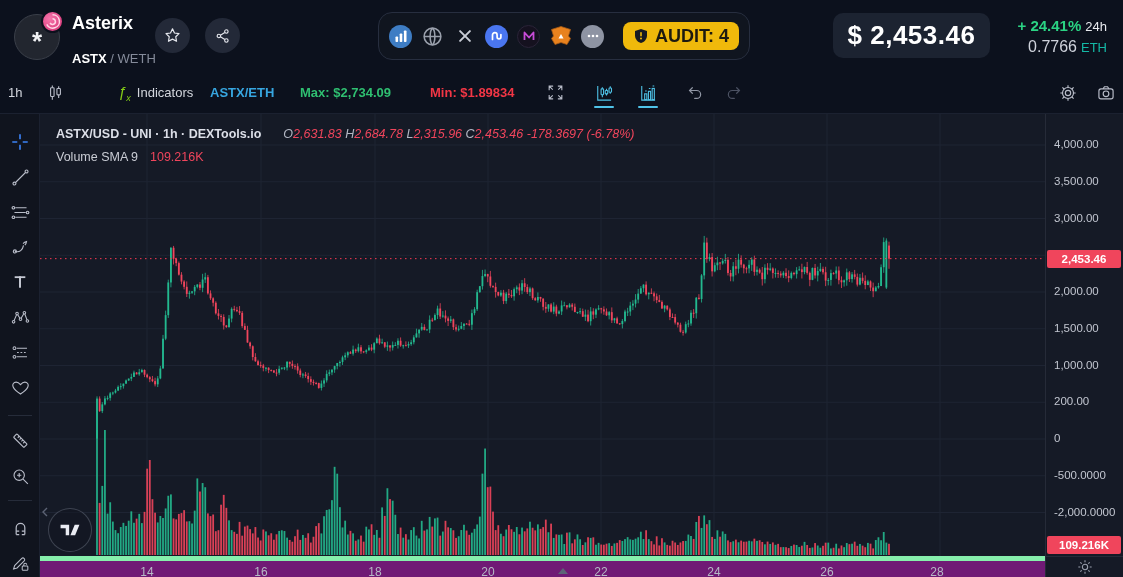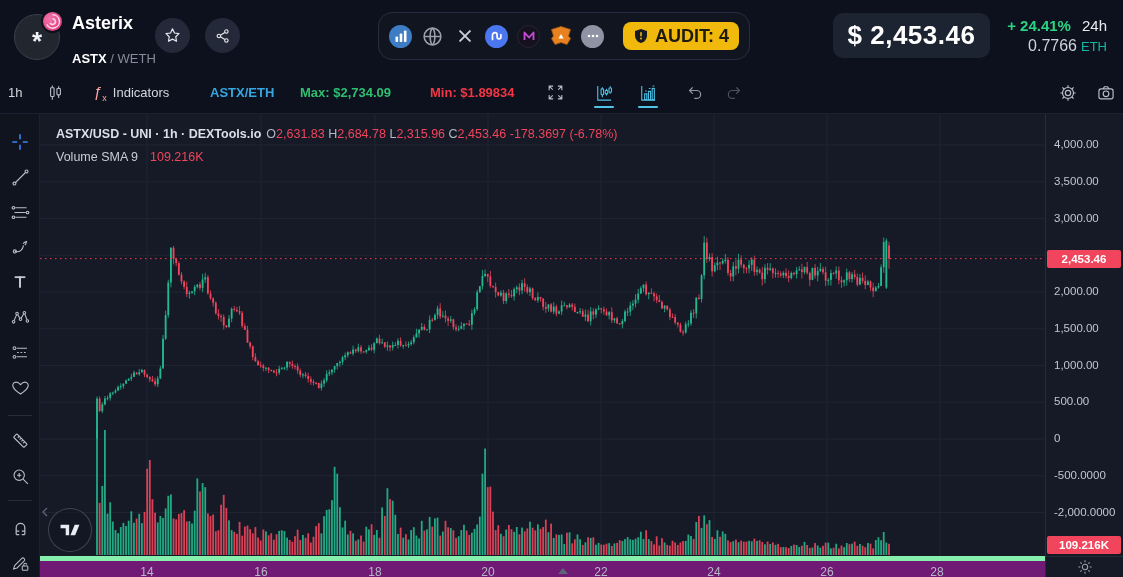--- a/index.html
+++ b/index.html
@@ -23,29 +23,29 @@
 
   .links-panel{position:absolute;left:378px;top:12px;width:372px;height:48px;border:1px solid #272e3f;border-radius:14px;background:#10151f;display:flex;align-items:center;padding:0 10px;gap:9px;}
   .icircle{width:23px;height:23px;border-radius:50%;display:flex;align-items:center;justify-content:center;flex:0 0 auto;cursor:pointer;}
   .audit-badge{margin-left:auto;height:28px;background:#f0b90b;border-radius:8px;display:flex;align-items:center;gap:6px;padding:0 10px;cursor:pointer;}
   .audit-badge span{font-size:18px;font-weight:bold;color:#1d1a10;}
 
   .price-box{position:absolute;left:833px;top:13px;width:157px;height:45px;background:#1c2331;border-radius:10px;display:flex;align-items:center;justify-content:center;}
   .price-box span{font-size:26px;font-weight:bold;color:#fff;letter-spacing:.5px;}
   .change-block{position:absolute;right:16px;top:16px;text-align:right;line-height:20px;}
   .change-block .chg{color:#2bd384;font-size:15px;font-weight:bold;}
-  .change-block .period{color:#e8eaee;font-size:15px;margin-left:11px;}
+  .change-block .period{color:#e8eaee;font-size:13px;margin-left:4px;}
   .change-block .eth-val{color:#cfd3dc;font-size:16px;}
   .change-block .eth-unit{color:#14b8a6;font-size:13px;margin-left:4px;}
 
   
   .toolbar{position:absolute;left:0;top:72px;width:1123px;height:42px;background:#0c111d;border-bottom:1px solid #1b2130;}
   .tb-item{position:absolute;top:0;height:41px;display:flex;align-items:center;gap:6px;background:none;border:none;padding:0;cursor:pointer;color:#d4d7de;font-size:13px;font-family:inherit;}
   .tb-underline::after{content:'';position:absolute;left:0;right:0;bottom:5px;height:2px;border-radius:1px;background:#4fc3e8;}
-  .fx{color:#fca5a5;font-size:15px;}
+  .fx{font-style:italic;color:#84cc16;font-size:15px;margin-left:24px;}
   .fx sub{font-size:9px;}
   .pair-label{color:#37a6e0;font-weight:bold;}
   .max-label{color:#2fbf71;font-weight:bold;}
   .min-label{color:#f23645;font-weight:bold;}
 
   
   .sidebar{position:absolute;left:0;top:114px;width:40px;height:463px;background:#10141e;border-right:1px solid #1b2130;}
   .sb-btn{position:absolute;left:6px;width:28px;height:28px;background:none;border:none;padding:0;display:flex;align-items:center;justify-content:center;cursor:pointer;}
   .sb-div{position:absolute;left:8px;width:24px;height:1px;background:#262c3a;}
   .chart-area{position:absolute;left:40px;top:114px;width:1005px;height:442px;background:#151a26;overflow:hidden;}
@@ -54,21 +54,21 @@
   .axis-corner{position:absolute;left:1045px;top:556px;width:78px;height:21px;background:#151a26;border-left:1px solid #262b38;border-top:1px solid #262b38;display:flex;align-items:center;justify-content:center;}
 
   .pa-label{position:absolute;left:8px;font-size:11.5px;color:#c2c6d0;white-space:nowrap;}
   .ta-label{position:absolute;top:4px;font-size:12px;color:#b6bac6;width:22px;text-align:center;}
   .price-badge{position:absolute;left:1px;right:2px;top:136px;height:18px;background:#f0455c;border-radius:2px;color:#fff;font-size:11.5px;font-weight:bold;text-align:center;line-height:18px;}
   .volume-badge{position:absolute;left:1px;right:2px;top:422px;height:18px;background:#f0455c;border-radius:2px;color:#fff;font-size:11.5px;font-weight:bold;text-align:center;line-height:18px;}
 
   
   .legend{position:absolute;left:16px;top:12px;font-size:12.5px;line-height:16px;white-space:nowrap;}
   .legend .title{color:#dcdfe8;font-weight:bold;}
-  .legend .ohlc{margin-left:5px;color:#b4b8c4;}
+  .legend .ohlc{margin-left:22px;color:#b4b8c4;font-style:italic;}
   .legend .red{color:#f0455c;}
   .legend .row2{margin-top:7px;color:#c9ccd4;}
   .legend .row2 .red{margin-left:12px;}
 
   .watermark{position:absolute;left:8px;top:394px;width:44px;height:44px;border-radius:50%;border:1px solid rgba(140,148,166,.35);background:rgba(18,22,32,.55);display:flex;align-items:center;justify-content:center;}
   .left-caret{position:absolute;left:1px;top:392px;}
   .ta-caret{position:absolute;left:518px;top:7px;width:0;height:0;border-left:5px solid transparent;border-right:5px solid transparent;border-bottom:6px solid #5c6477;}
 </style>
 </head>
 <body>
@@ -1324,21 +1324,21 @@
 
   <div class="price-axis" id="price-axis">
     <div class="price-badge">2,453.46</div>
     <div class="volume-badge">109.216K</div>
   <span class="pa-label" style="top: 24px;">4,000.00</span>
       <span class="pa-label" style="top: 60.75px;">3,500.00</span>
       <span class="pa-label" style="top: 97.5px;">3,000.00</span>
       <span class="pa-label" style="top: 171px;">2,000.00</span>
       <span class="pa-label" style="top: 207.75px;">1,500.00</span>
       <span class="pa-label" style="top: 244.5px;">1,000.00</span>
-      <span class="pa-label" style="top: 281.25px;">500.00</span>
+      <span class="pa-label" style="top: 281.25px;">200.00</span>
       <span class="pa-label" style="top: 318px;">0</span>
       <span class="pa-label" style="top: 354.75px;">-500.0000</span>
       <span class="pa-label" style="top: 391.5px;">-2,000.0000</span>
     </div>
   <div class="time-axis" id="time-axis">
     <span class="ta-caret"></span>
   <span class="ta-label" style="left: 96px;">14</span>
       <span class="ta-label" style="left: 210px;">16</span>
       <span class="ta-label" style="left: 324px;">18</span>
       <span class="ta-label" style="left: 437px;">20</span>

